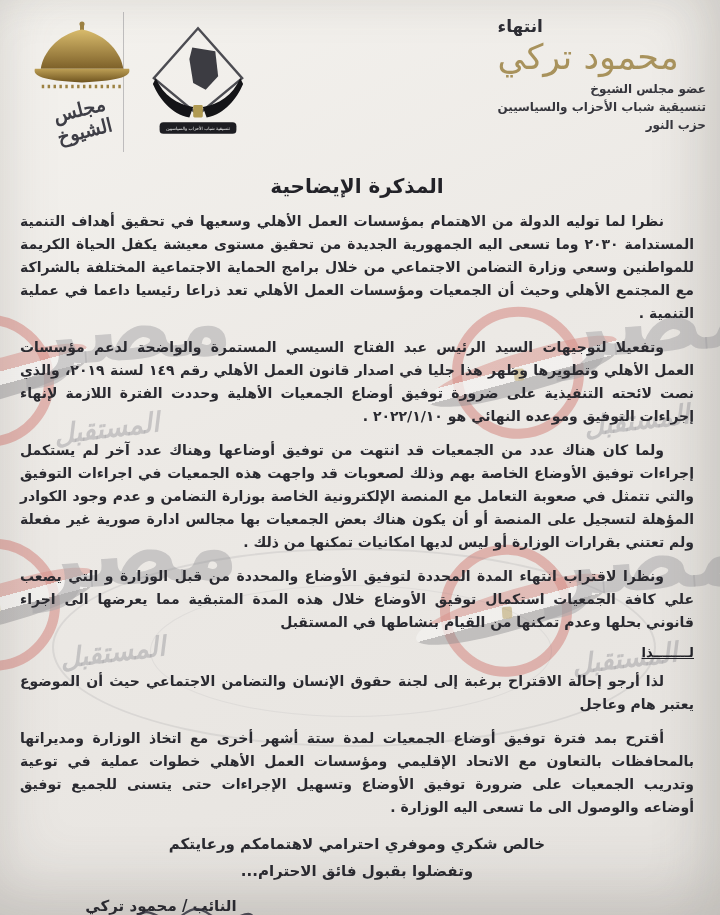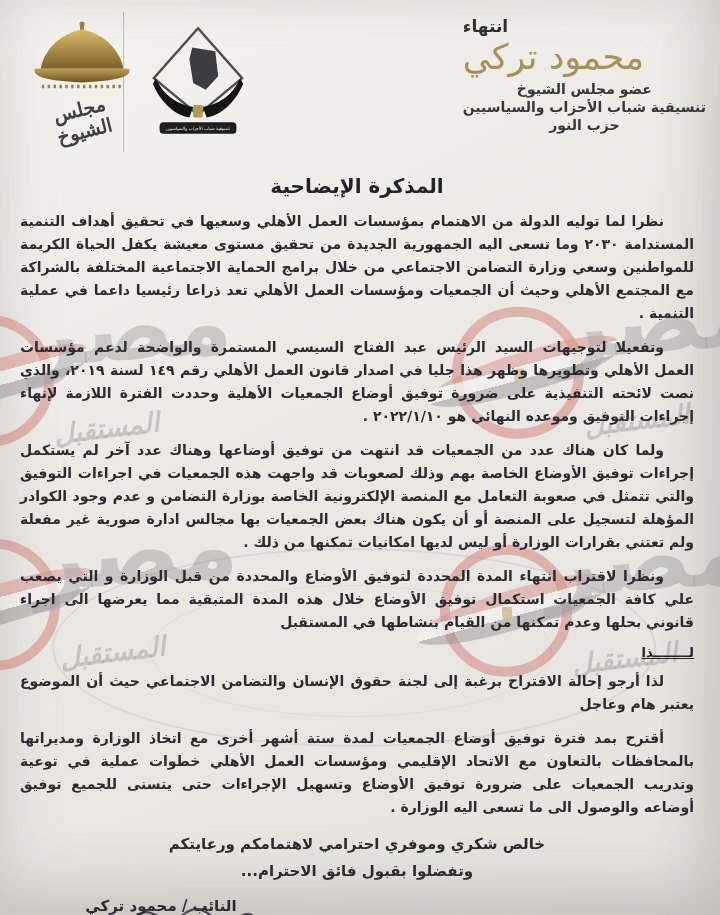--- a/index.html
+++ b/index.html
@@ -26,21 +26,21 @@
   .seal-ghost{position:absolute;left:52px;top:548px;width:600px;height:195px;border-radius:50%;
     border:2px solid rgba(130,130,138,.16);}
   .seal-ghost2{position:absolute;left:150px;top:585px;width:400px;height:130px;border-radius:50%;
     border:1px solid rgba(130,130,138,.10);}
   .crease{position:absolute;left:123px;top:12px;width:1px;height:140px;background:rgba(95,95,102,.35);}
   
   .letterhead{position:relative;height:168px;z-index:1;}
   .mp-block{position:absolute;right:14px;top:16px;text-align:left;direction:rtl;}
   .mp-label{font-size:17px;font-weight:bold;color:#2d2d34;text-align:left;}
   .mp-name{font-size:35px;font-weight:normal;color:#a8925c;line-height:1.15;margin:1px 0 3px;text-align:left;}
-  .mp-role{font-size:14px;font-weight:bold;color:#36363d;line-height:18px;text-align:center;}
+  .mp-role{font-size:12px;font-weight:bold;color:#36363d;line-height:18px;text-align:right;}
   .senate-logo{position:absolute;left:26px;top:20px;width:112px;text-align:center;}
   .senate-caption{display:inline-block;margin-top:0;transform:rotate(-14deg);
     font-family:"DejaVu Serif","Liberation Serif",serif;
     font-size:19px;font-weight:bold;color:#3e3e46;}
   .coord-logo{position:absolute;left:150px;top:26px;}
   
   .memo{position:relative;z-index:1;padding:0 26px 0 20px;direction:rtl;}
   .doc-title{text-align:center;font-size:20px;font-weight:bold;color:#222228;margin:6px 0 12px;}
   .para{font-size:14px;font-weight:bold;color:#2a2a30;line-height:23px;
     text-align:justify;margin:0 0 11px;text-indent:30px;}

